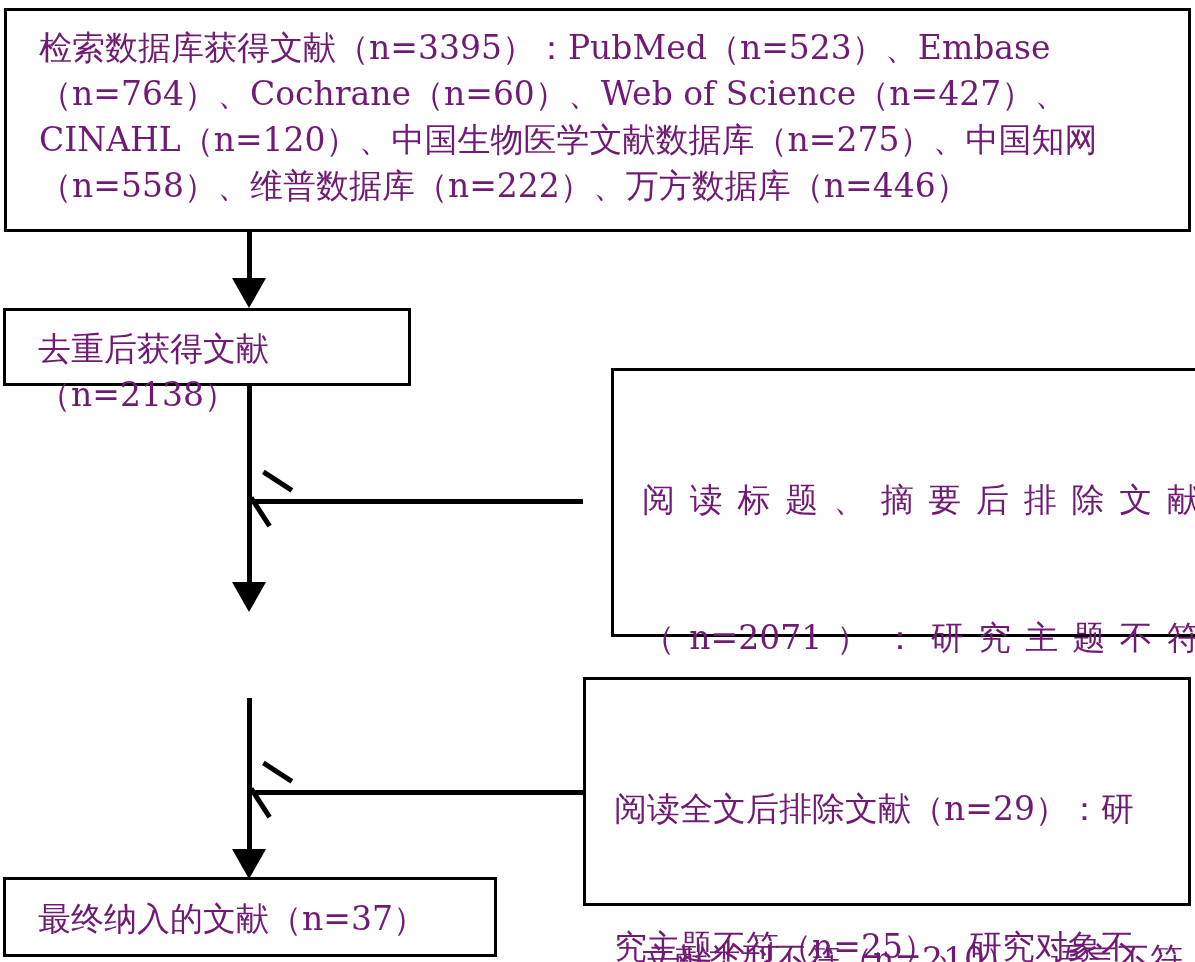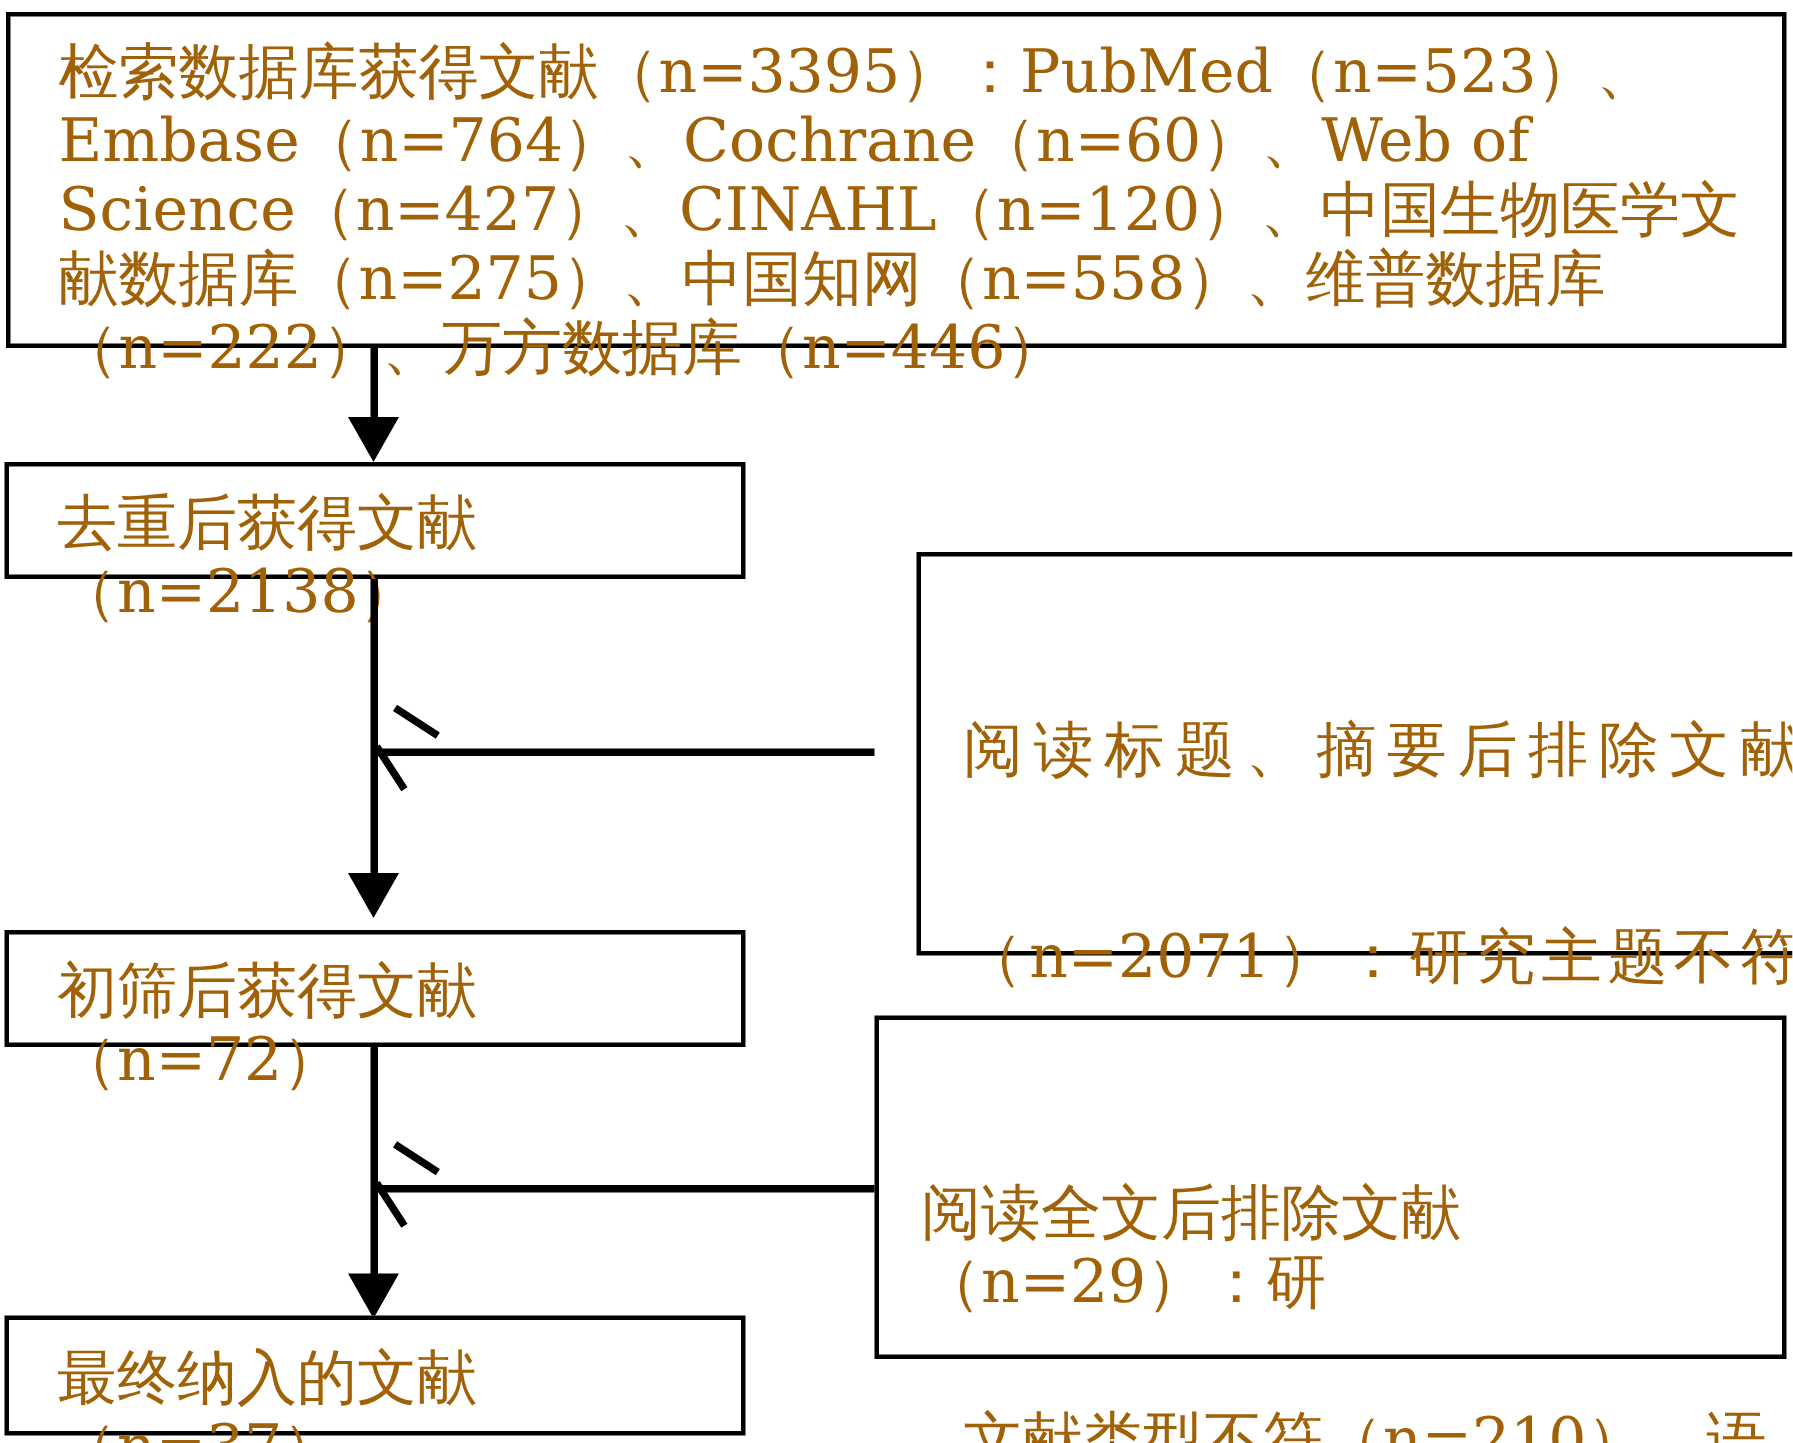--- a/index.html
+++ b/index.html
@@ -20,36 +20,36 @@
     position: absolute;
     box-sizing: border-box;
     border: 3px solid #000000;
     background: #ffffff;
   }
   .node-text {
     position: absolute;
     left: 0;
     right: 0;
     box-sizing: border-box;
-    font-size: 40px;
+    font-size: 33px;
     line-height: 46px;
-    color: #a16207;
+    color: #701a75;
     white-space: pre-wrap;
   }
 
   
   #box-search { left: 4px; top: 8px; width: 1187px; height: 224px; }
   #box-search .node-text {
     top: 14px;
     padding: 0 26px 0 32px;
     text-align: left;
   }
 
   
-  #box-dedup { left: 3px; top: 308px; width: 494px; height: 78px; }
+  #box-dedup { left: 3px; top: 308px; width: 408px; height: 78px; }
   #box-dedup .node-text { top: 15px; padding-left: 32px; }
 
   
   #box-screened { left: 3px; top: 620px; width: 494px; height: 78px; }
   #box-screened .node-text { top: 15px; padding-left: 32px; }
 
   
   #box-included { left: 3px; top: 877px; width: 494px; height: 80px; }
   #box-included .node-text { top: 16px; padding-left: 32px; }
 
@@ -121,23 +121,20 @@
       <span class="l-plain">（n=1693）、研究对象不符(n=63)、</span>
       <span class="l-plain">文献类型不符（n=210）、语言不符</span>
       
     </div>
   </div>
 
   <div class="hline" style="left:249px; top:499px; width:334px;"></div>
   <div class="chev" style="left:262px; top:474px; height:34px; transform:rotate(-57deg); transform-origin:top left;"></div>
   <div class="chev" style="left:249px; top:499px; height:34px; transform:rotate(-33deg); transform-origin:top left;"></div>
 
-  <div class="node" id="box-screened">
-    <div class="node-text">初筛后获得文献（n=72）</div>
-  </div>
 
   <div class="vline" style="left:247px; top:698px; height:155px;"></div>
   <div class="arrow-down" style="left:232px; top:849px;"></div>
 
   <div class="node" id="box-excl-fulltext">
     <div class="node-text">
       <span class="l-plain">阅读全文后排除文献（n=29）：研</span>
       <span class="l-plain">究主题不符（n=25）、研究对象不</span>
       
       

